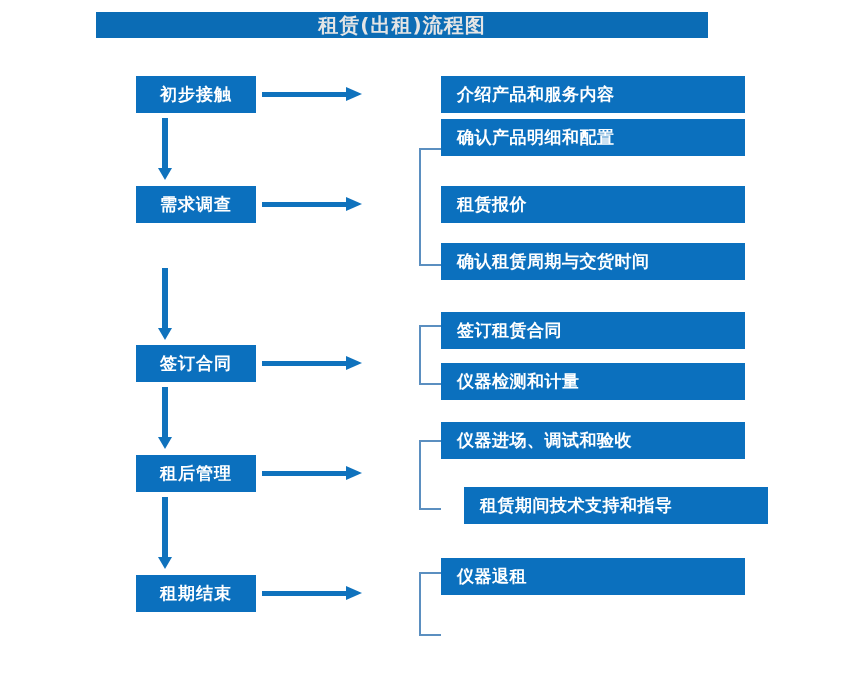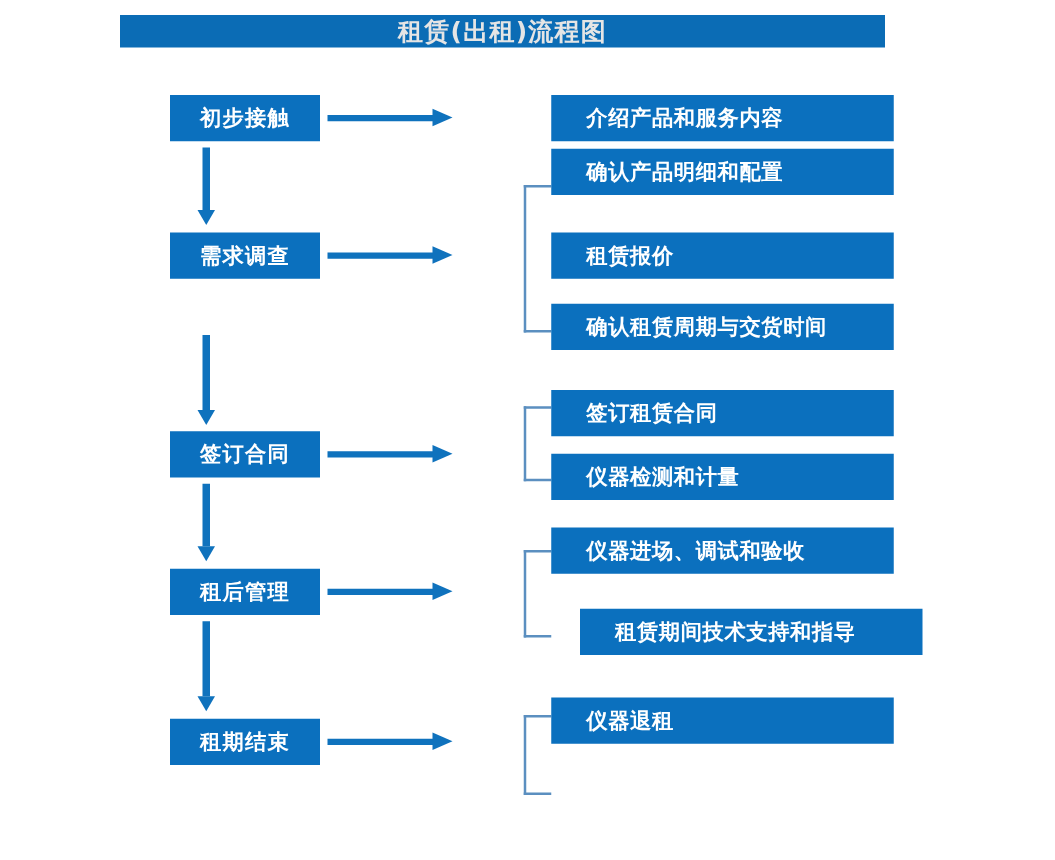--- a/index.html
+++ b/index.html
@@ -56,30 +56,30 @@
     justify-content: center;
     letter-spacing: 1px;
     box-sizing: border-box;
     margin-left: 32px;
   }
 
   
   .detail-box {
     position: absolute;
     left: 441px;
-    width: 274px;
+    width: 304px;
     height: 37px;
     background: #0b70be;
     color: #ffffff;
     font-size: 17px;
     font-weight: bold;
     display: flex;
     align-items: center;
     justify-content: flex-start;
-    padding-left: 28px;
+    padding-left: 16px;
     letter-spacing: 0.5px;
     box-sizing: border-box;
     white-space: nowrap;
   }
 
   
   .h-arrow {
     position: absolute;
     left: 262px;
     width: 100px;

